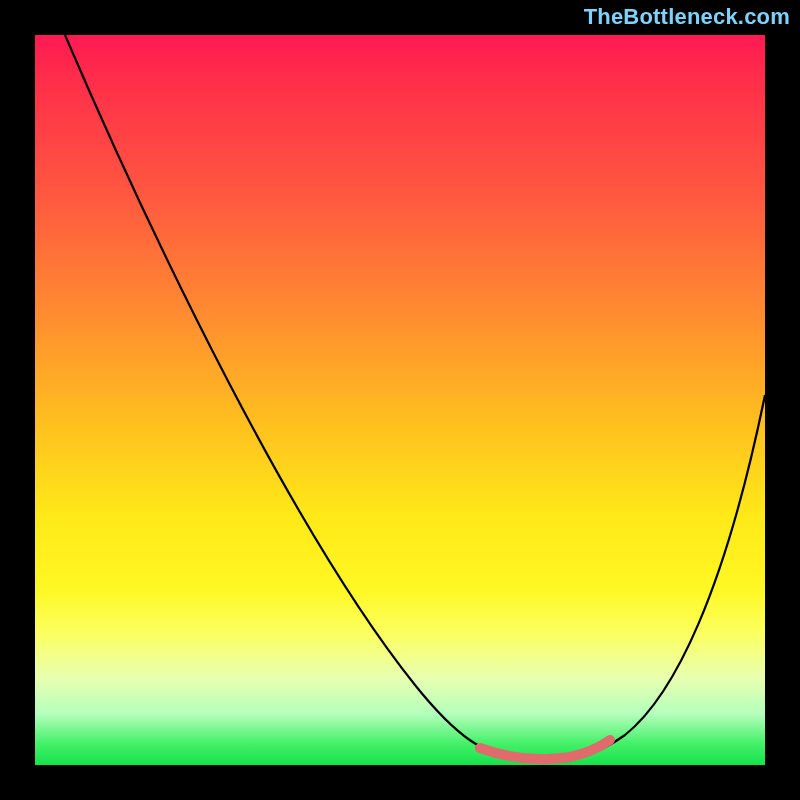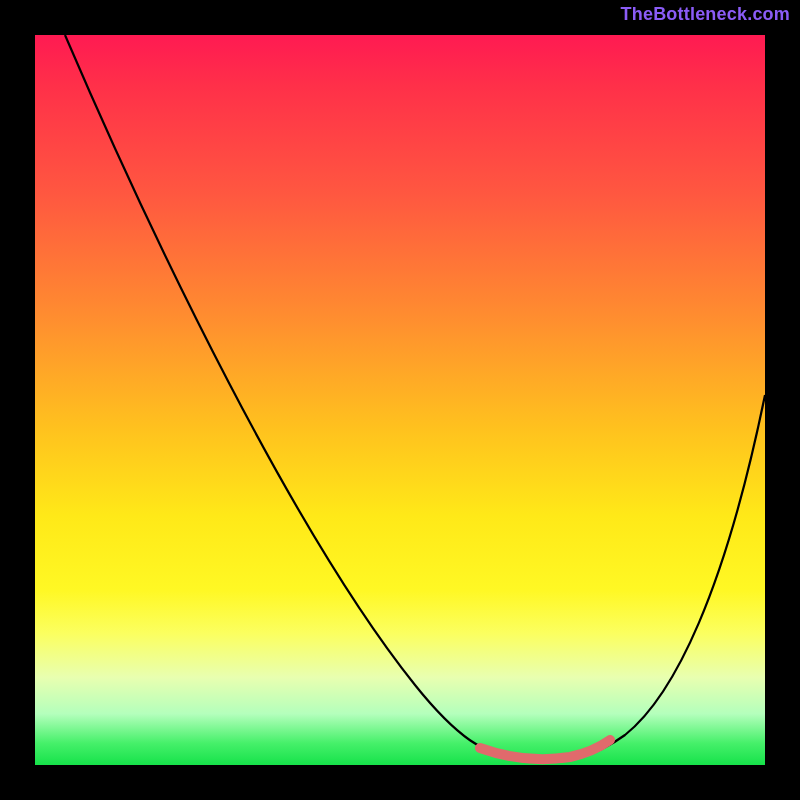--- a/index.html
+++ b/index.html
@@ -14,22 +14,22 @@
   .frame {
     position: relative;
     width: 800px;
     height: 800px;
     background: #000;
   }
   .watermark {
     position: absolute;
     top: 4px;
     right: 10px;
-    color: #8b5cf6;
-    font-size: 18px;
+    color: #7dd3fc;
+    font-size: 22px;
     font-weight: bold;
     letter-spacing: 0.2px;
     z-index: 10;
   }
   .plot {
     position: absolute;
     left: 35px;
     top: 35px;
     width: 730px;
     height: 730px;

